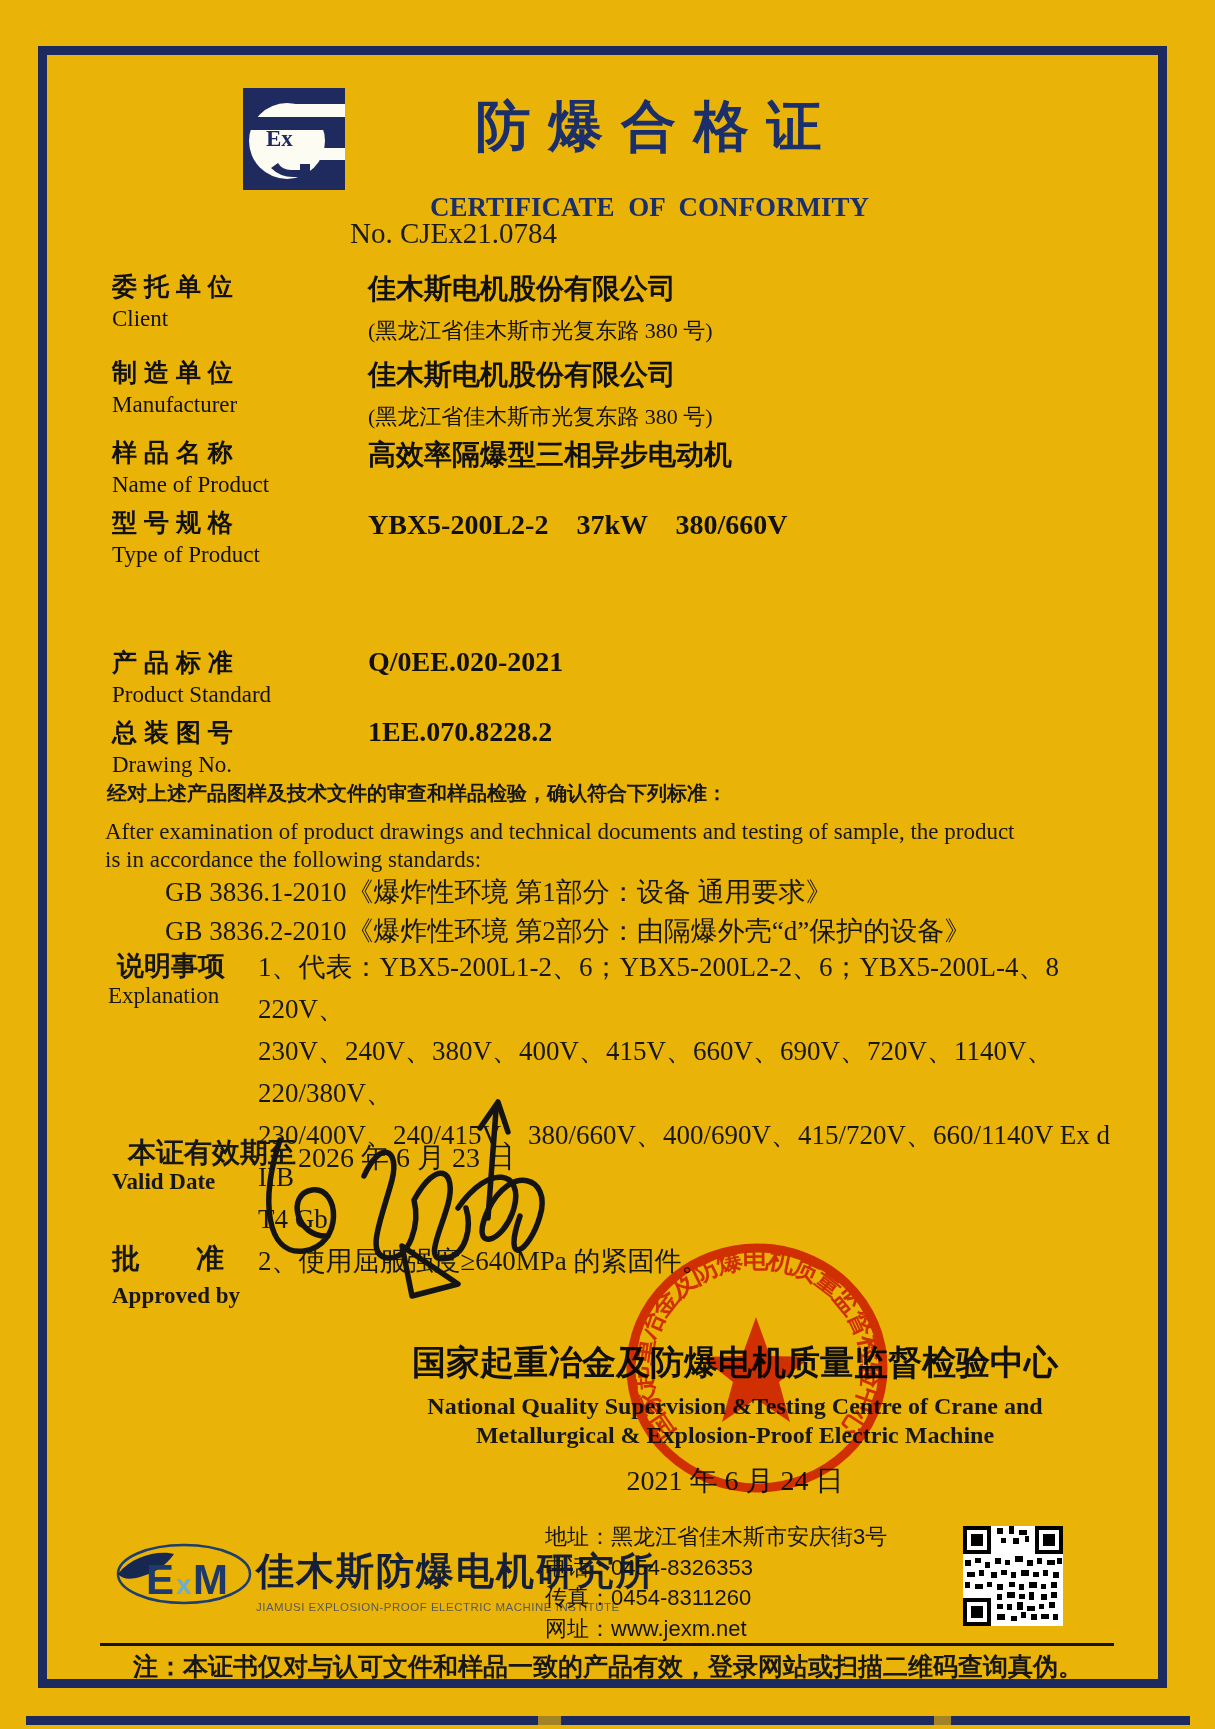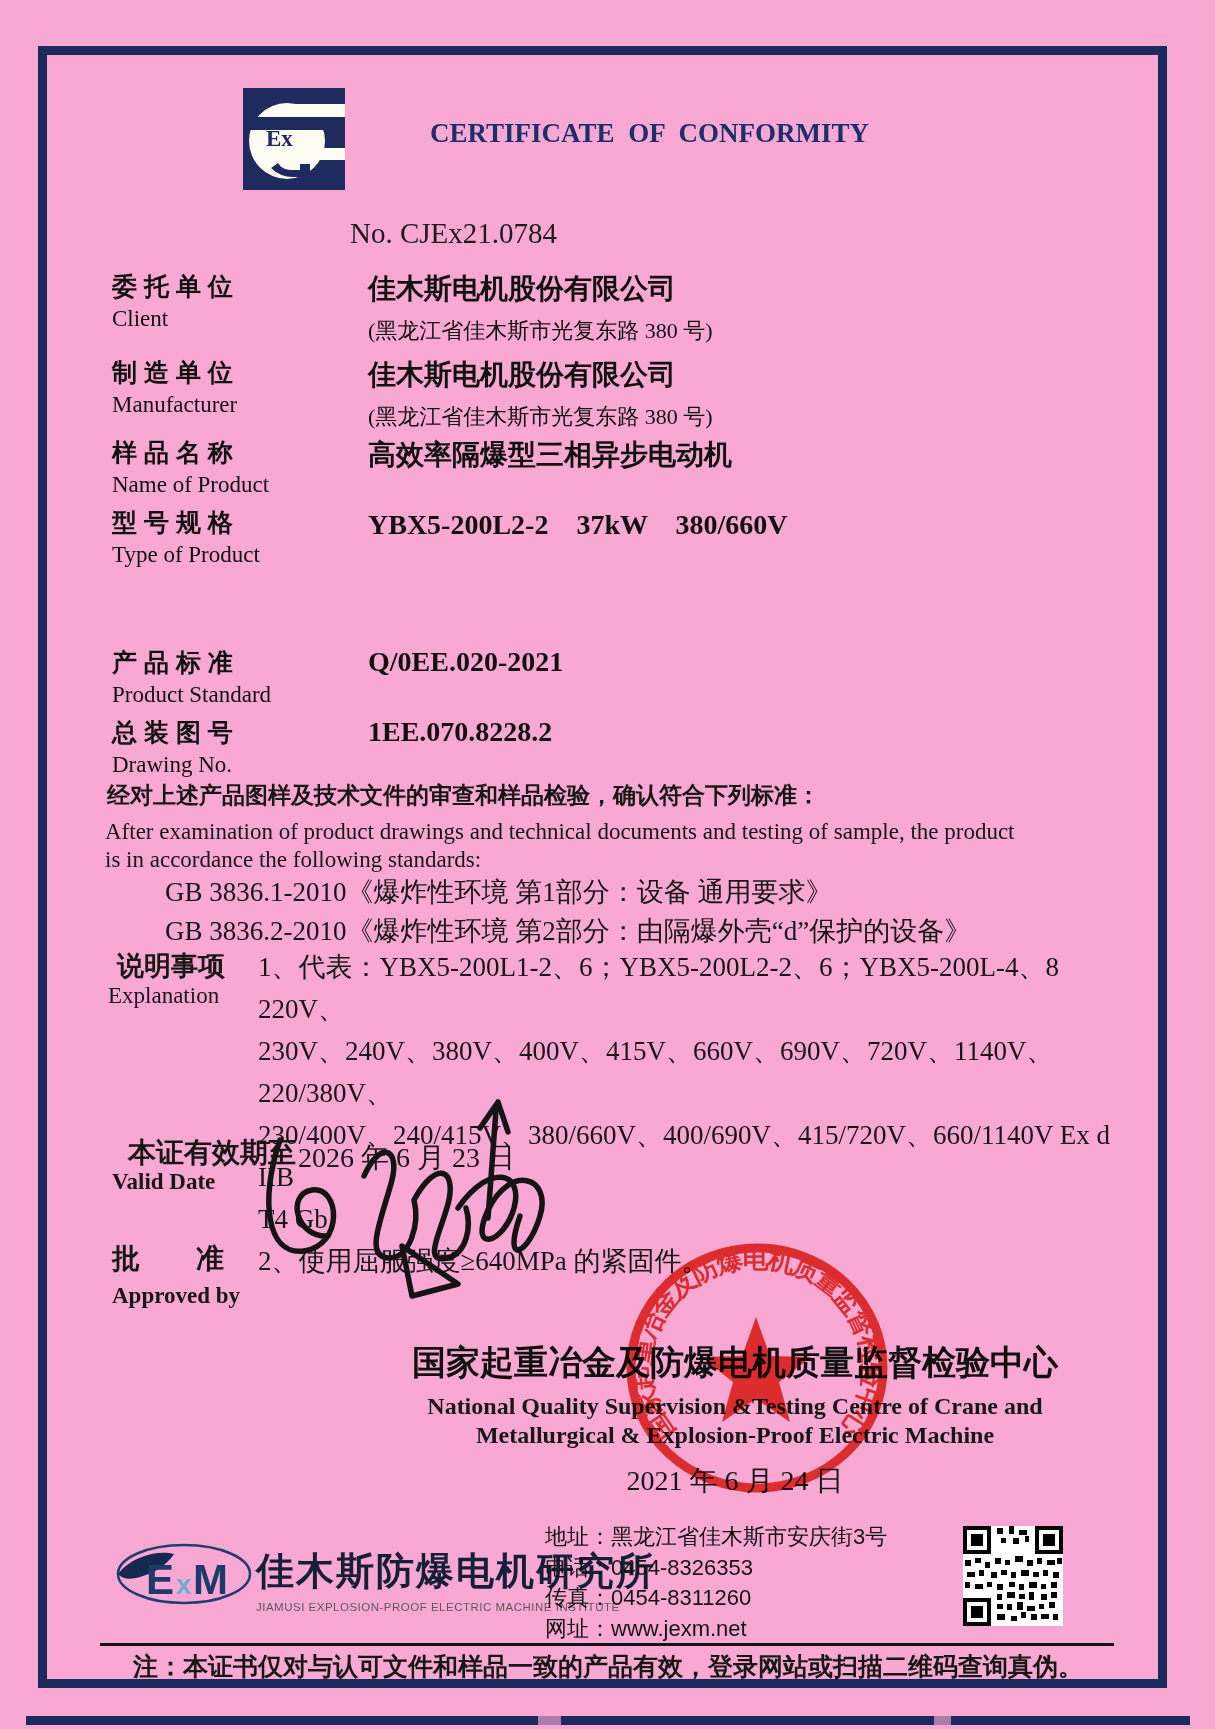--- a/index.html
+++ b/index.html
@@ -1,16 +1,16 @@
 <!DOCTYPE html>
 <html><head>
 <meta charset="utf-8">
 <style>
   html,body{margin:0;padding:0;background:#e8e6de;}
-  .page{position:relative;width:1215px;height:1729px;background:#f9a8d4;overflow:hidden;
+  .page{position:relative;width:1215px;height:1729px;background:#eab308;overflow:hidden;
         font-family:"Liberation Serif",serif;color:#171717;}
   .frame{position:absolute;left:38px;top:46px;width:1129px;height:1642px;
          border:9px solid #1c2a5e;box-sizing:border-box;}
   .abs{position:absolute;}
 
   
   .exlogo{left:243px;top:88px;width:102px;height:102px;}
   .titleblock{left:392px;top:90px;width:515px;text-align:center;}
   .cert-title{font-size:55px;font-weight:bold;color:#1b2f6b;letter-spacing:2px;white-space:nowrap;
               font-family:"Liberation Serif",serif;}
@@ -18,21 +18,21 @@
   .certno{left:350px;top:217px;width:530px;text-align:left;font-size:29px;color:#1c1c1c;}
 
   
   .frow{left:112px;width:1000px;}
   .flabel-zh{font-size:25px;font-weight:bold;font-family:"Liberation Sans",sans-serif;color:#111;}
   .flabel-en{font-size:23px;margin-top:3px;color:#111;}
   .fval{position:absolute;left:256px;top:0;width:730px;}
   .fval-main{font-size:28px;font-weight:600;color:#111;white-space:nowrap;}
   .fval-note{font-size:22px;margin-top:8px;color:#111;}
 
-  .stmt-zh{left:107px;top:780px;width:1010px;font-size:23px;font-weight:bold;
+  .stmt-zh{left:107px;top:780px;width:1010px;font-size:20px;font-weight:bold;
            font-family:"Liberation Sans",sans-serif;white-space:nowrap;}
   .stmt-en{left:105px;top:818px;width:1020px;font-size:23px;line-height:28px;white-space:pre-line;}
   .std1{left:165px;top:874px;width:960px;font-size:27px;white-space:nowrap;}
   .std2{left:165px;top:913px;width:960px;font-size:27px;white-space:nowrap;}
 
   .expl-zh{left:108px;top:948px;font-size:27px;font-weight:bold;font-family:"Liberation Sans",sans-serif;margin-left:9px;}
   .expl-en{left:108px;top:983px;font-size:23px;}
   .expl-text{left:258px;top:946px;width:866px;font-size:27px;line-height:42px;white-space:pre-line;}
 
   .valid-label{left:128px;top:1134px;font-size:28px;font-weight:bold;font-family:"Liberation Sans",sans-serif;}
@@ -74,20 +74,21 @@
     <rect width="102" height="102" fill="#1f2a5e"></rect>
     <circle cx="44" cy="53" r="38" fill="#fdfcf3"></circle>
     <rect x="44" y="16" width="58" height="13" fill="#fdfcf3"></rect>
     <rect x="0" y="29" width="102" height="13" fill="#1f2a5e"></rect>
     <rect x="44" y="60" width="58" height="12" fill="#fdfcf3"></rect>
     <text x="23" y="58" font-size="23" font-weight="bold" fill="#1f2a5e" font-family="Liberation Serif, serif">Ex</text>
     <path d="M28 80 q9 9 22 9 h17 v-13 h-10 v6 h-9 q-9 0 -13 -7 z" fill="#1f2a5e"></path>
   </svg>
 
   <div class="abs titleblock">
+    <div class="cert-title">防 爆 合 格 证</div>
     <div class="cert-sub">CERTIFICATE  OF  CONFORMITY</div>
   </div>
   <div class="abs certno">No.   CJEx21.0784</div>
 
   <div class="abs frow" style="top:270px">
     <div class="flabel-zh">委 托 单 位</div>
     <div class="flabel-en">Client</div>
     <div class="fval">
         <div class="fval-main">佳木斯电机股份有限公司</div>
       <div class="fval-note">(黑龙江省佳木斯市光复东路 380 号)</div>

